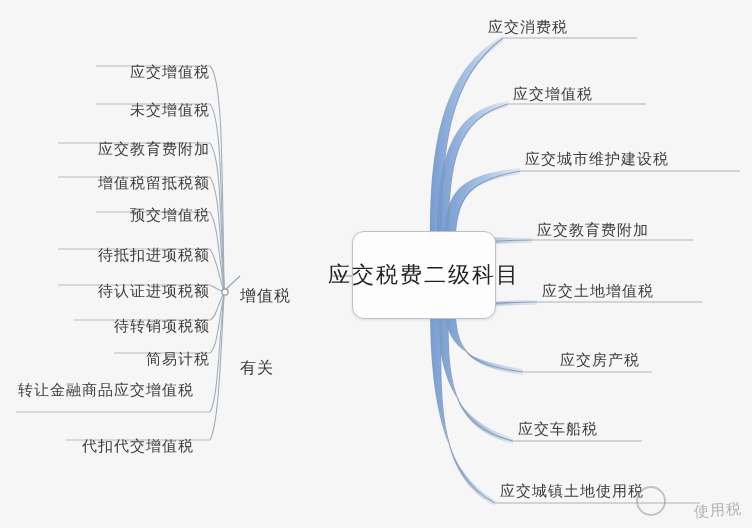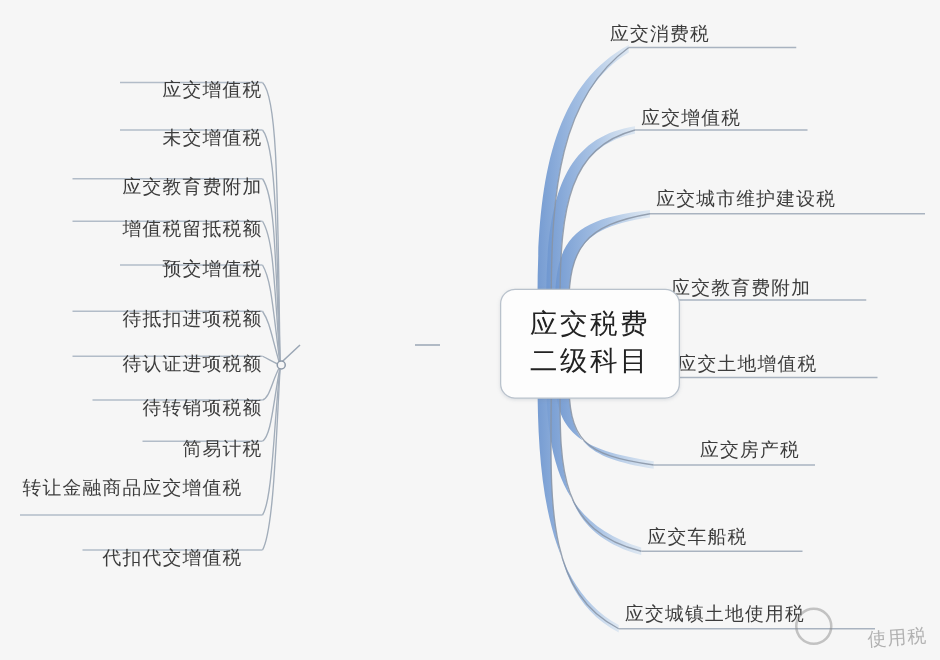--- a/index.html
+++ b/index.html
@@ -34,24 +34,23 @@
 
   
   #center-node{
     position:absolute;
     left:352px; top:231px;
     width:142px; height:86px;
     background:#fdfdfd;
     border:1.6px solid #b9c2cc;
     border-radius:12px;
     box-shadow:0 1px 3px rgba(120,130,150,.22);
-    display:flex;flex-direction:column;
+    display:flex;
     align-items:center;justify-content:center;
     z-index:5;
-    margin-left:48px;
   }
   #center-node .ctext{
     font-size:22px;
     line-height:30px;
     color:#222;
     letter-spacing:2px;
     text-align:center;
     white-space:pre;
   }
   
@@ -173,20 +172,24 @@
     </g>
 
     <circle cx="225" cy="292" r="3.2" fill="#f6f6f6" stroke="#8d99a8" stroke-width="1.2"></circle>
   </svg>
 
   <div id="center-node">
     <div class="ctext">应交税费</div>
     <div class="ctext">二级科目</div>
   </div>
 
+  <div id="mid-node">
+    <div>增值税</div>
+    <div>有关</div>
+  </div>
 
   <div id="left-labels">
       <div class="node-label leaf-left" style="left: 98px; top: 63px; width: 112px;">应交增值税</div>
       <div class="node-label leaf-left" style="left: 98px; top: 101px; width: 112px;">未交增值税</div>
       <div class="node-label leaf-left" style="left: 60px; top: 140px; width: 150px;">应交教育费附加</div>
       <div class="node-label leaf-left" style="left: 60px; top: 174px; width: 150px;">增值税留抵税额</div>
       <div class="node-label leaf-left" style="left: 98px; top: 206px; width: 112px;">预交增值税</div>
       <div class="node-label leaf-left" style="left: 60px; top: 246px; width: 150px;">待抵扣进项税额</div>
       <div class="node-label leaf-left" style="left: 60px; top: 282px; width: 150px;">待认证进项税额</div>
       <div class="node-label leaf-left" style="left: 76px; top: 317px; width: 134px;">待转销项税额</div>

